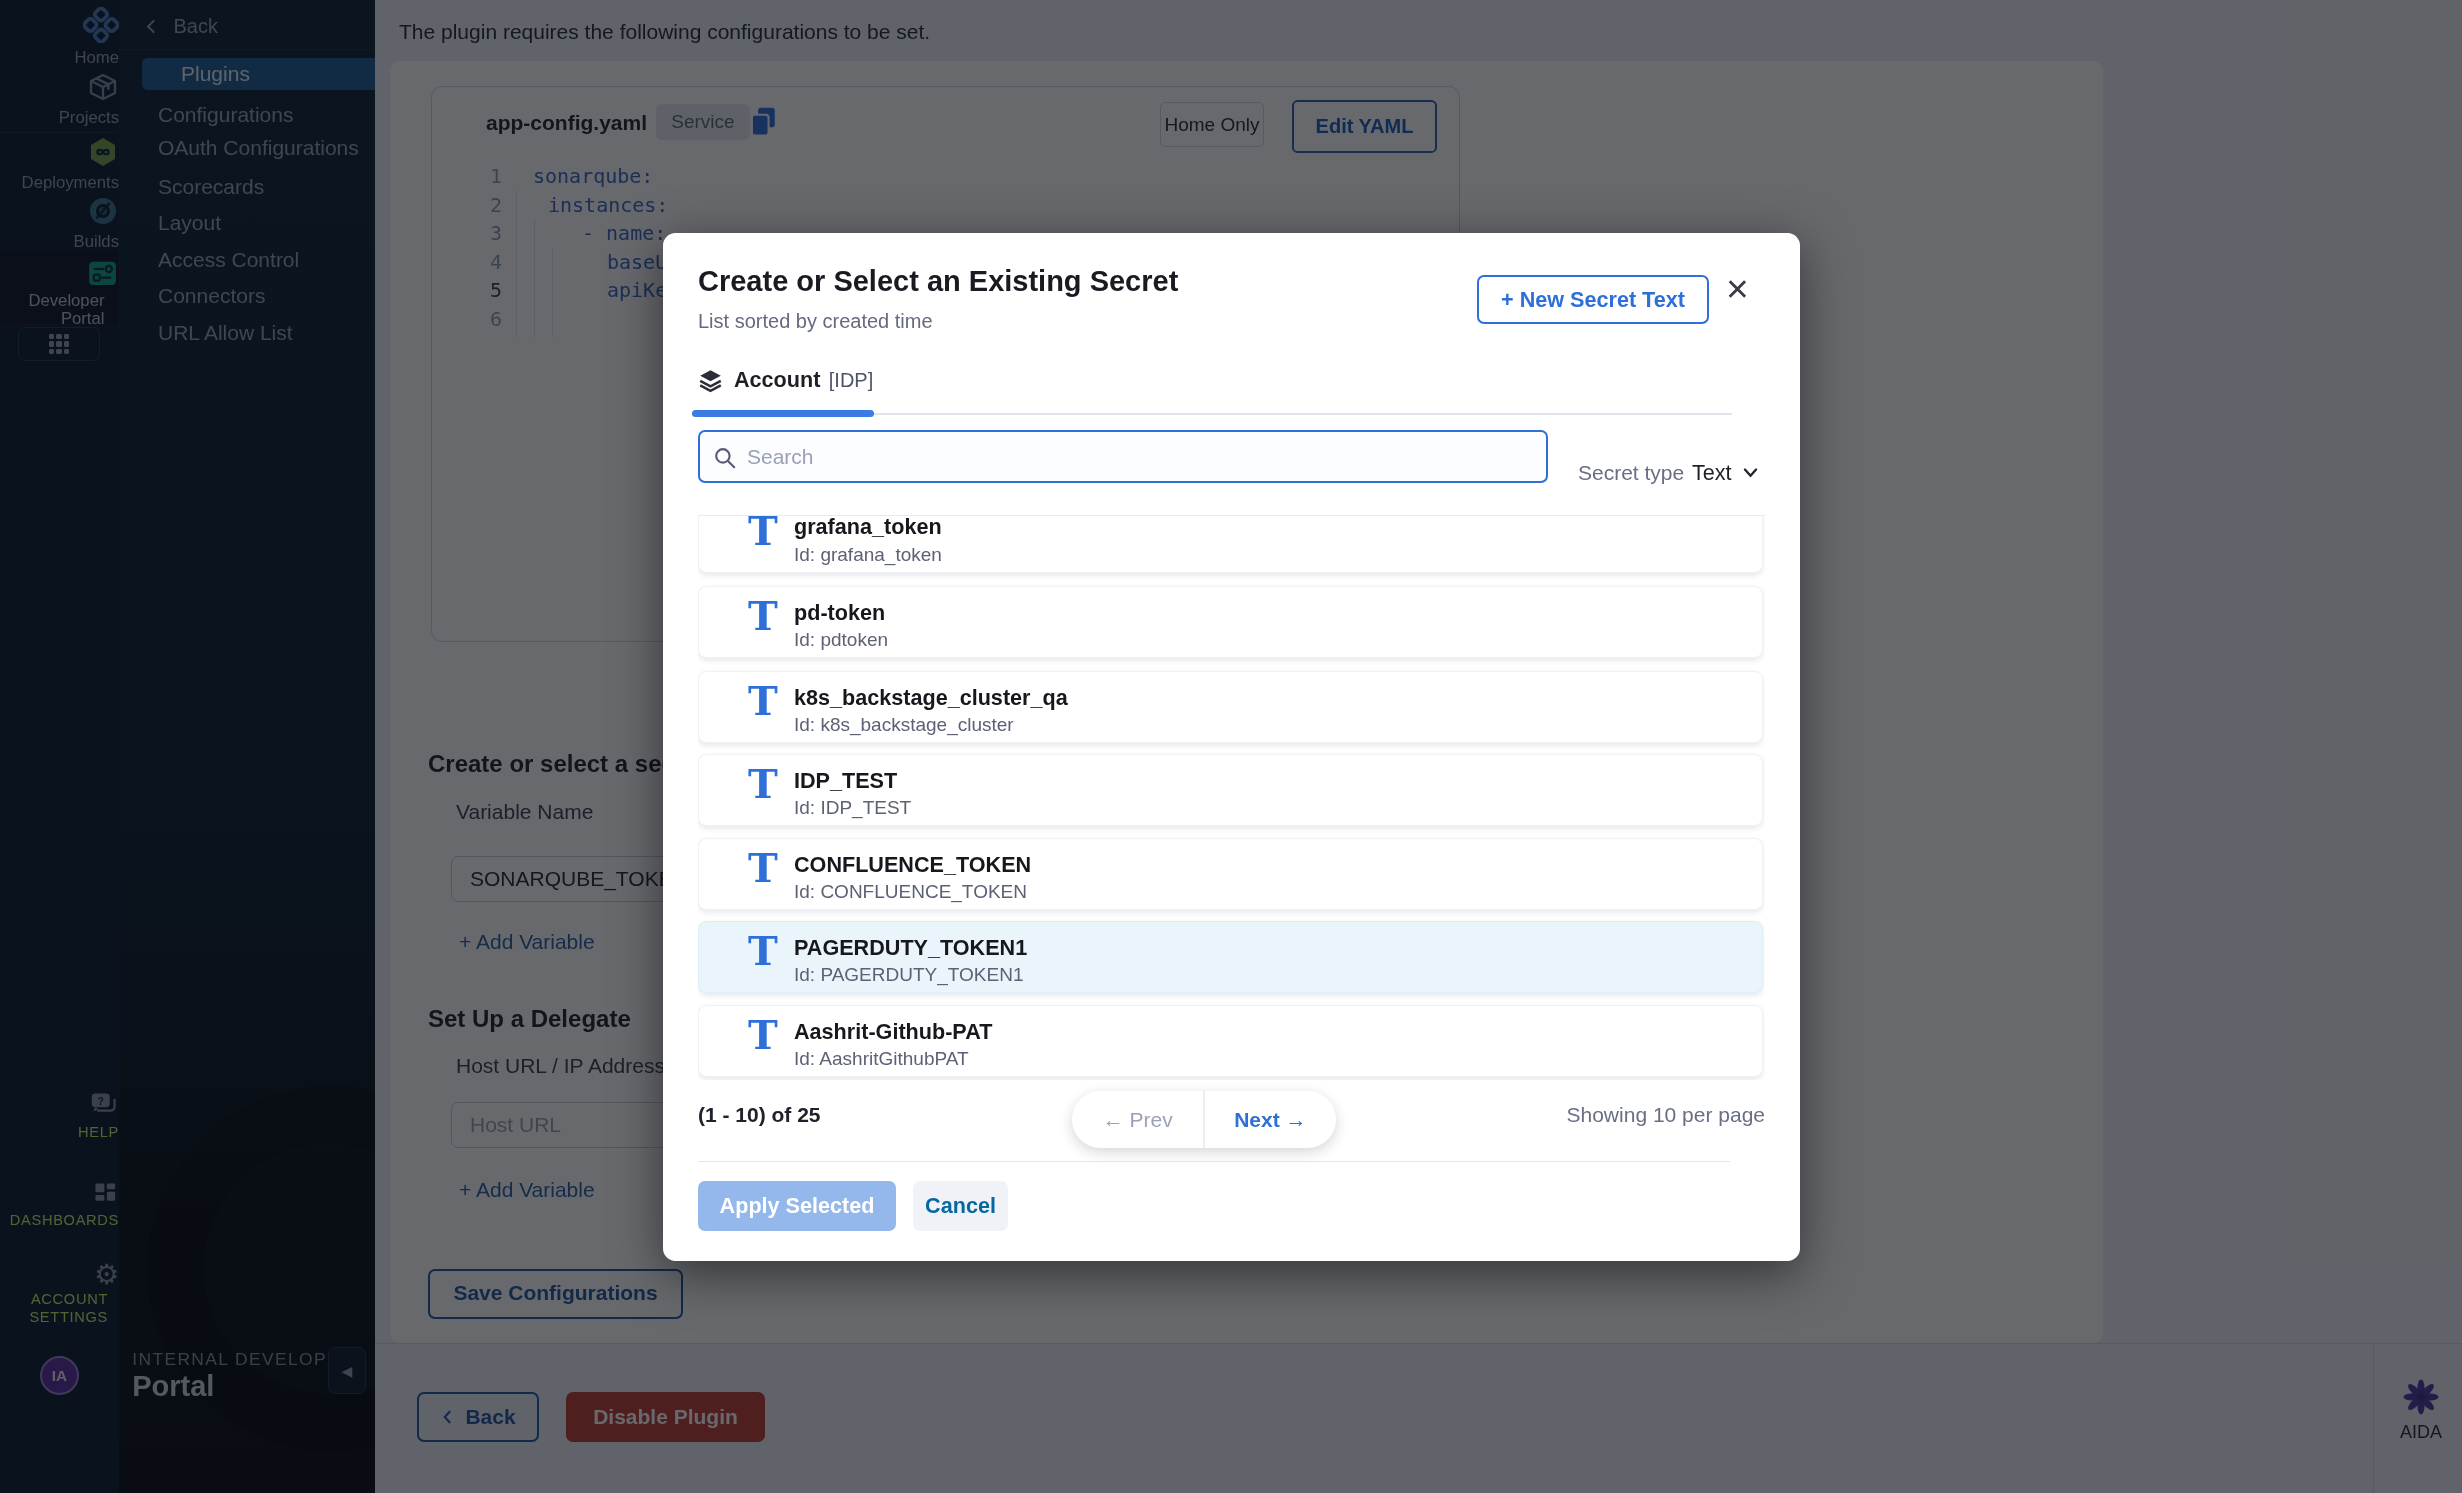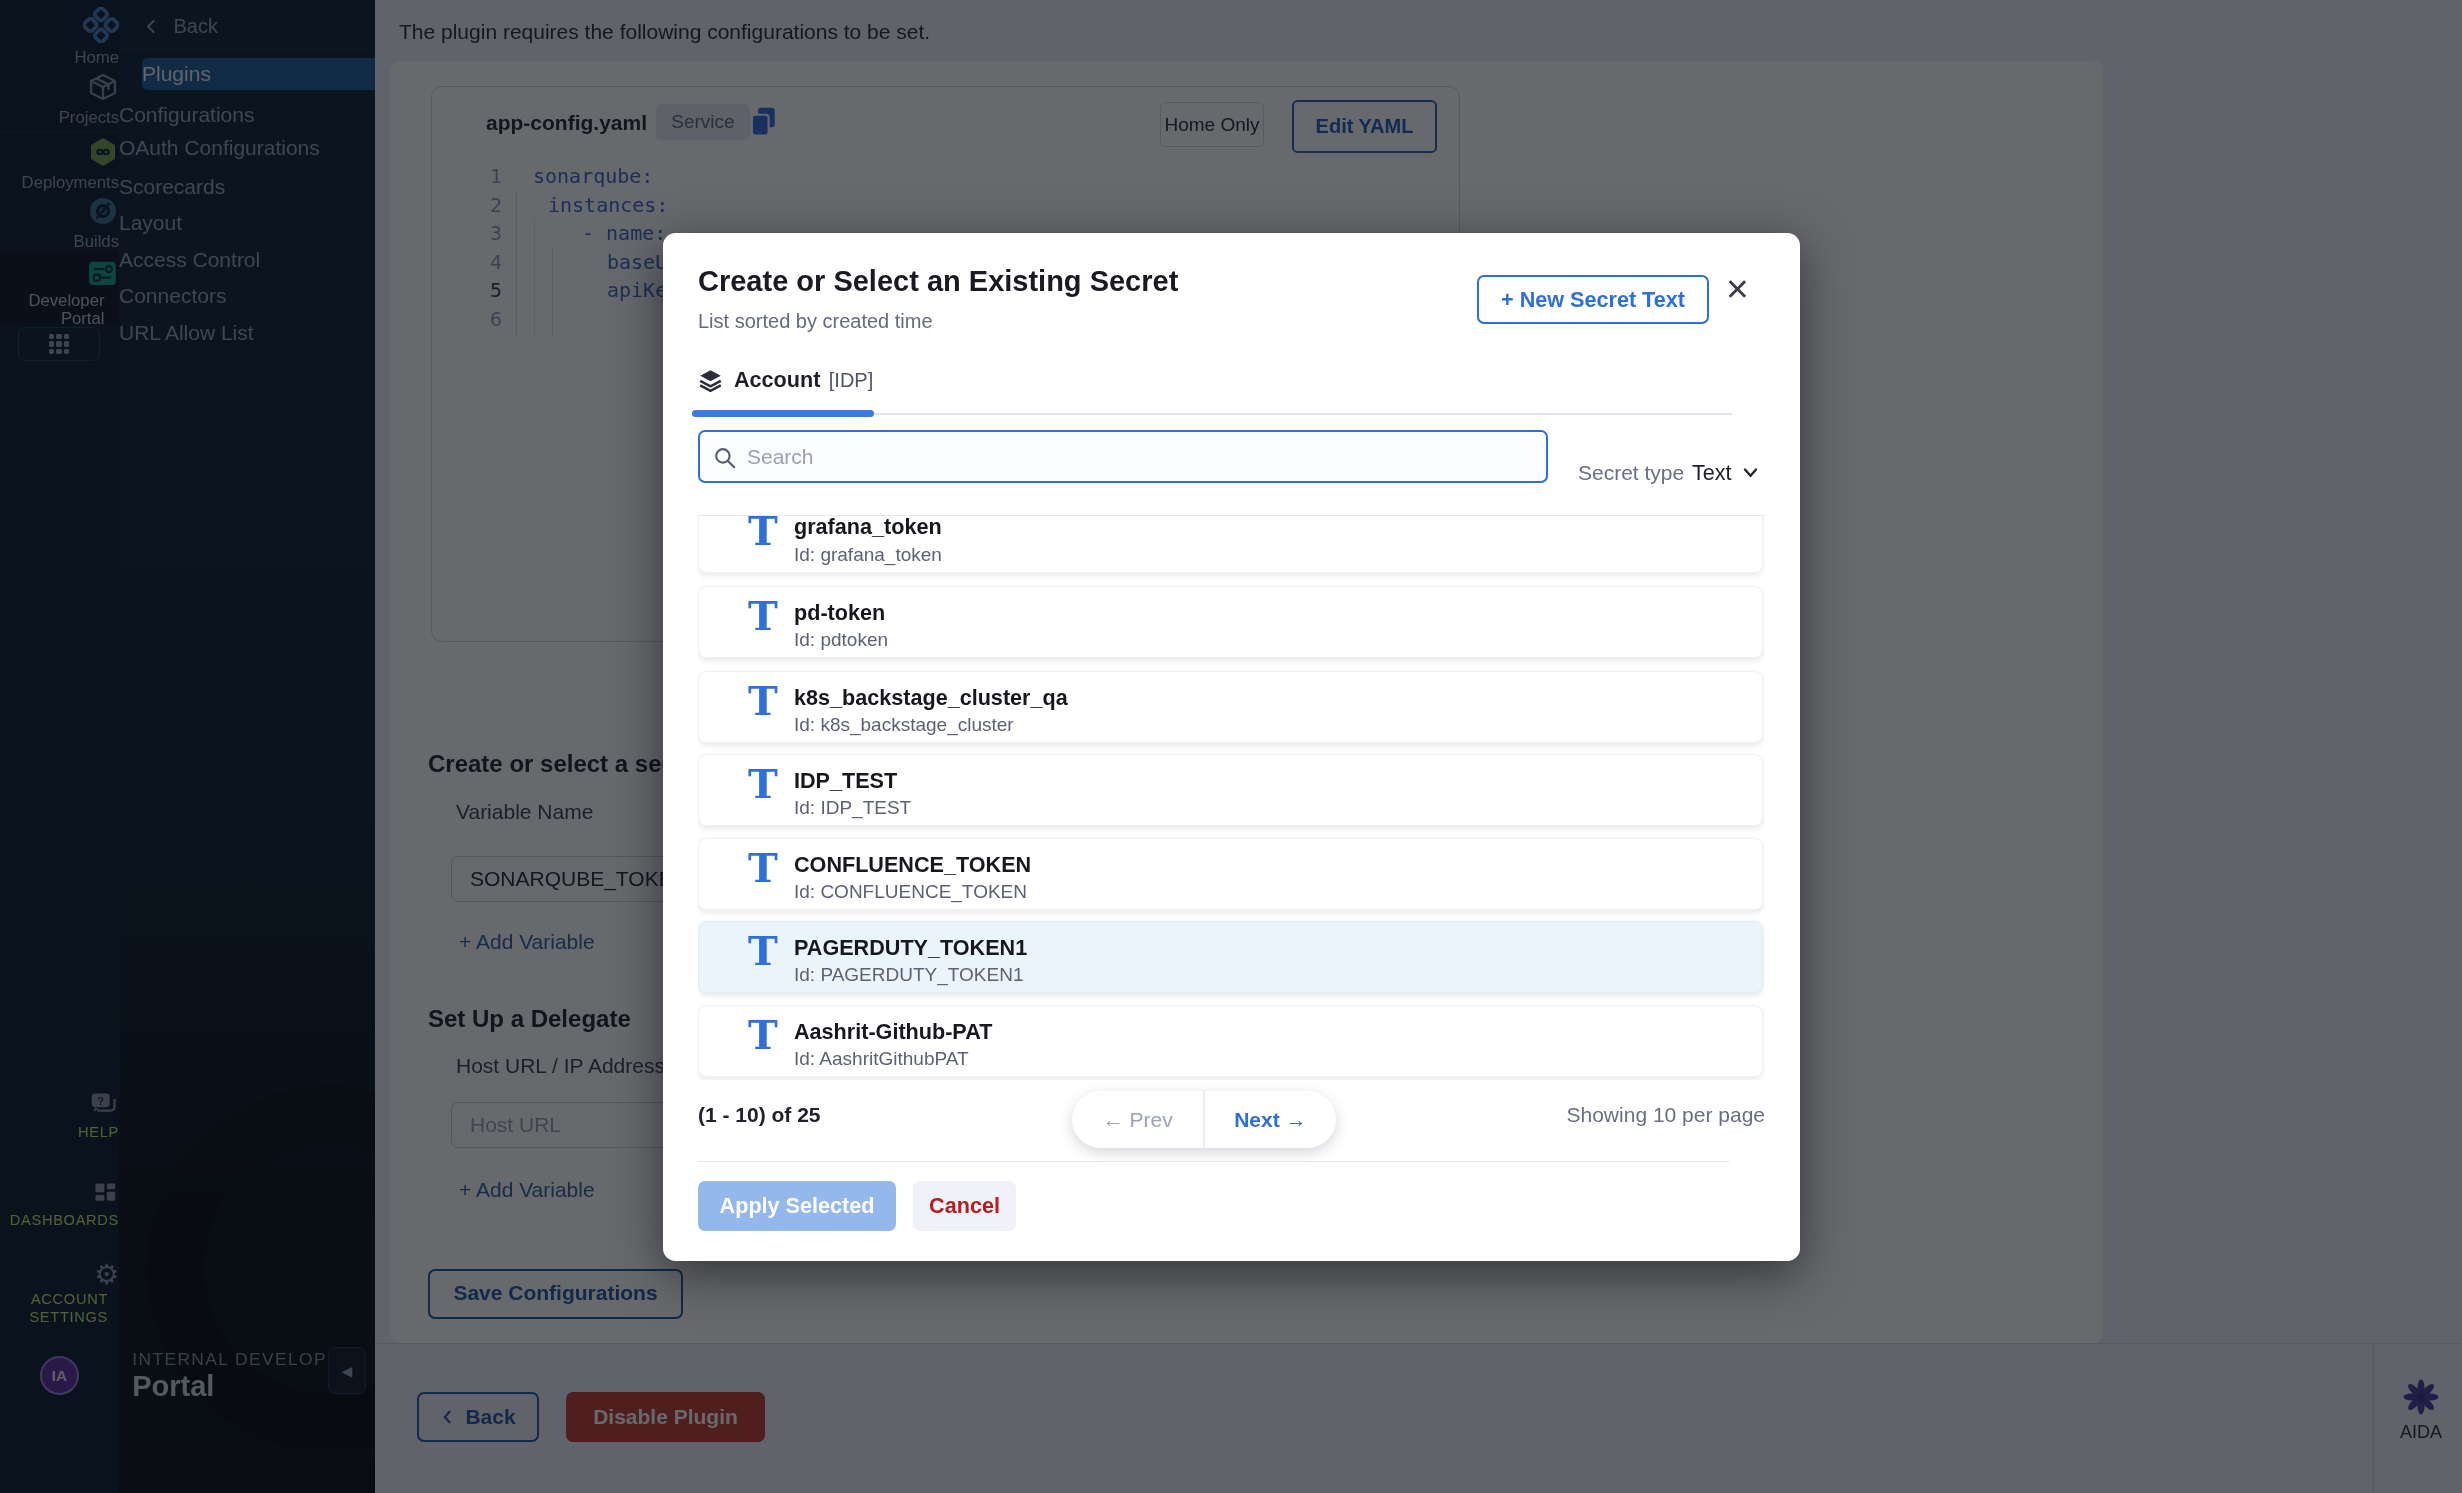--- a/index.html
+++ b/index.html
@@ -25,21 +25,21 @@
 
   
   .subnav{left:119px;top:0;width:256px;height:1494px;
           background:linear-gradient(180deg,#0e2235 0%,#0d1f30 55%,#0a1017 82%,#090d14 100%);overflow:hidden;}
   .subnav .ring{position:absolute;left:28px;top:1086px;width:251px;height:251px;border-radius:50%;
                 border:57px solid rgba(2,5,10,0.35);}
   .back-row{position:absolute;left:24px;top:15.3px;display:flex;align-items:center;color:#98a2ae;font-size:20px;}
   .back-row svg{margin-right:12.5px;}
   .subnav-divider{position:absolute;left:0;top:49px;width:256px;height:1.4px;background:#1f2d3d;}
   .nav-item{position:absolute;left:0;width:256px;height:32px;line-height:32px;
-            box-sizing:border-box;font-size:21px;color:#9aa4b1;}
+            padding-left:39px;box-sizing:border-box;font-size:21px;color:#9aa4b1;}
   .nav-item.active{left:23px;width:233px;background:var(--nav-active-bg,#1e5c94);
                    border-radius:5.6px 0 0 5.6px;color:#e9eff6;}
   .subnav-eyebrow{position:absolute;left:13.2px;top:1349px;font-size:17.4px;letter-spacing:1.4px;color:#8a939f;}
   .subnav-title{position:absolute;left:13.2px;top:1370px;font-size:29px;font-weight:bold;color:#cdd6de;}
   .collapse-btn{position:absolute;left:209px;top:1347px;width:36px;height:45px;background:#0e1b2c;
                 border:1.4px solid #22344a;border-radius:7px;color:#90a0b2;font-size:14px;
                 display:flex;align-items:center;justify-content:center;font-family:"DejaVu Sans",sans-serif;}
 
   
   .main{left:375px;top:0;width:2087px;height:1494px;background:#edeff3;}
@@ -119,23 +119,23 @@
          box-shadow:0 4.2px 14px rgba(25,30,60,0.18);display:flex;align-items:center;}
   .pager .half{flex:1;text-align:center;font-size:21px;}
   .pager .prev{color:#9ba1b6;}
   .pager .next{color:var(--accent,#2e6fd8);font-weight:bold;}
   .pager .pdiv{width:1.4px;height:57px;background:#ecedf2;}
   .m-perpage{position:absolute;right:35px;top:870px;font-size:21px;color:#6a6e85;}
   .m-divider{position:absolute;left:35px;top:928px;width:1032px;height:1.4px;background:#e4e6ec;}
   .apply-btn{position:absolute;left:35px;top:948px;width:198px;height:50px;background:var(--apply-disabled-bg,#94b8ec);
              border-radius:7px;display:flex;align-items:center;justify-content:center;
              font-size:21.6px;font-weight:bold;color:#fff;}
-  .cancel-btn{position:absolute;left:250px;top:948px;width:103px;height:50px;background:#f1f2f8;
+  .cancel-btn{position:absolute;left:250px;top:948px;width:95px;height:50px;background:#f1f2f8;
               border-radius:7px;display:flex;align-items:center;justify-content:center;
-              font-size:21.6px;font-weight:bold;color:#b91c1c;}
+              font-size:21.6px;font-weight:bold;color:#0369a1;}
 </style>
 </head>
 <body>
 
 <div class="app">
 
   <div class="abs sidebar">
     <div class="side-item" style="top:7px;">
       <span>
         <svg width="36" height="36" viewBox="0 0 48 48">

